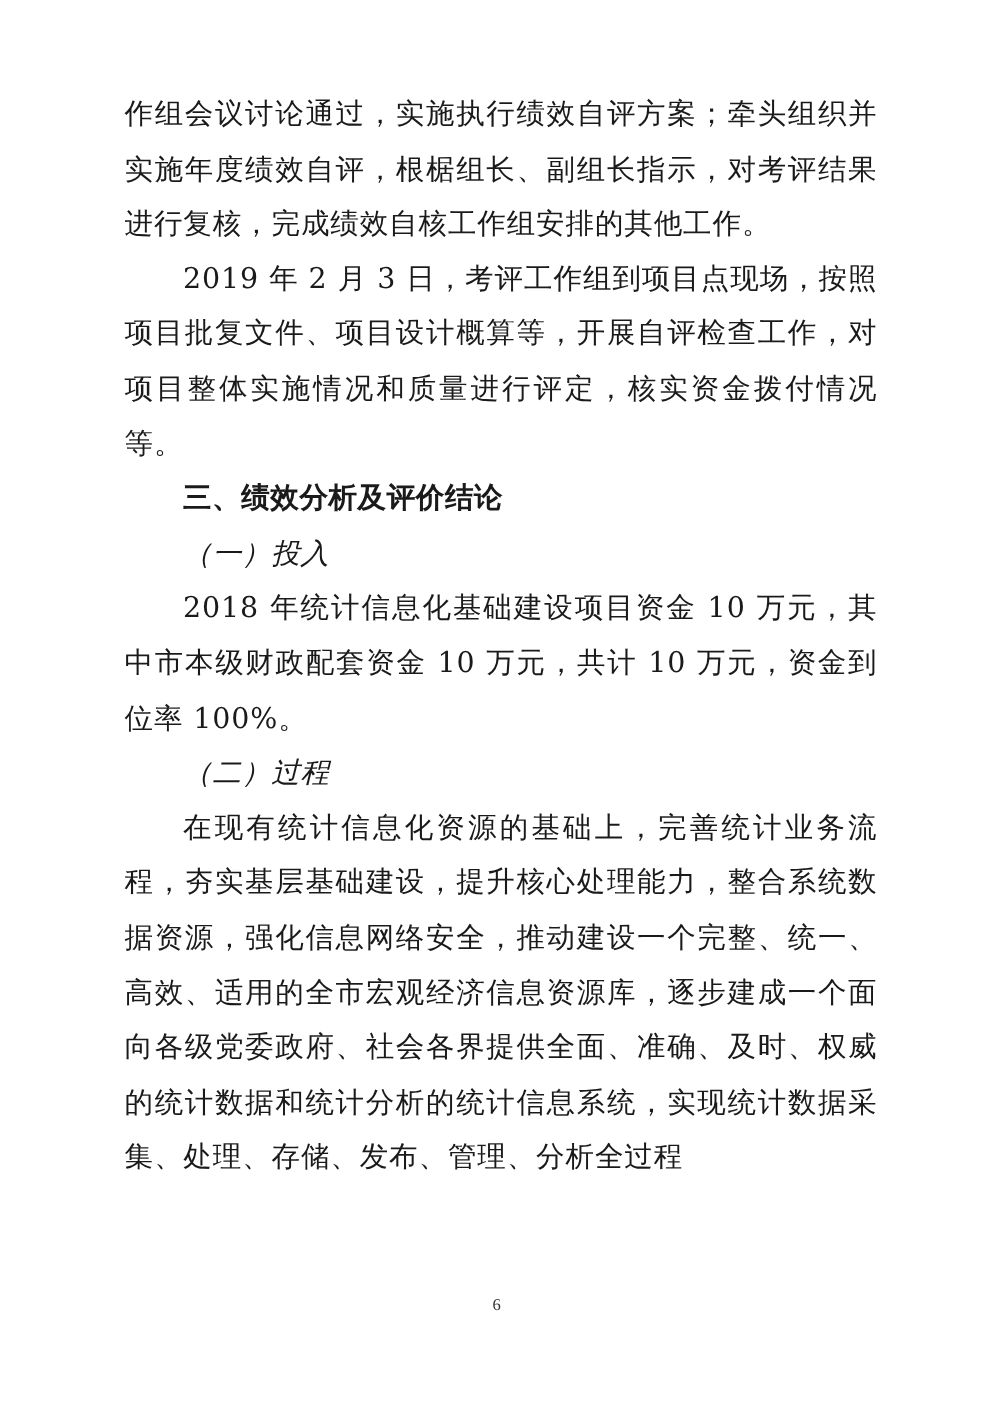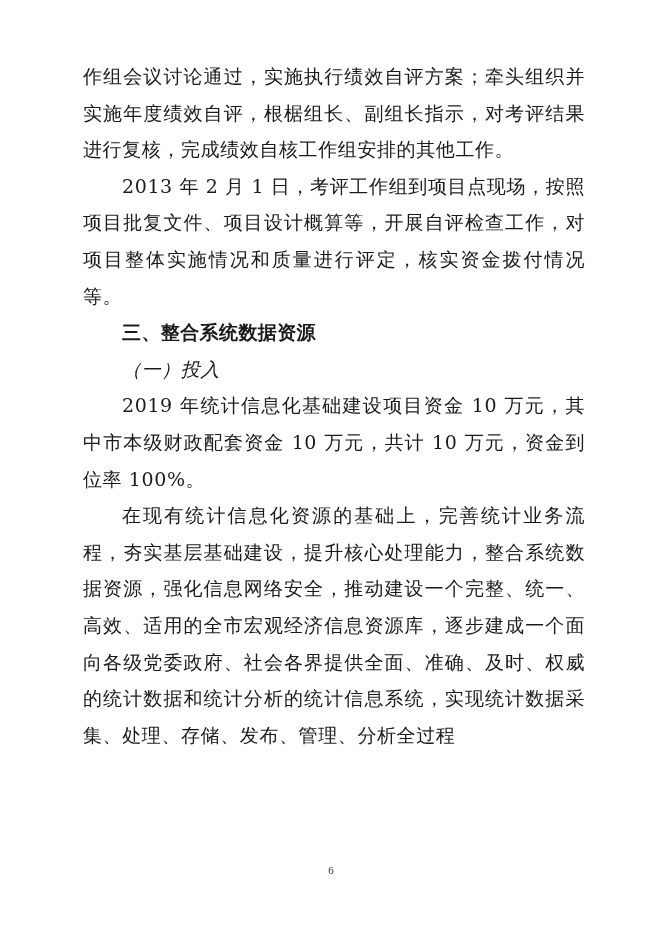--- a/index.html
+++ b/index.html
@@ -23,20 +23,21 @@
     position: absolute; left: 0; width: 662px; top: 864px; text-align: center;
     font-size: 11px; color: #333; font-family: "Liberation Serif", serif;
   }
 </style>
 </head>
 <body>
 
 <div class="page">
   <div class="content">
     <p>作组会议讨论通过，实施执行绩效自评方案；牵头组织并实施年度绩效自评，根椐组长、副组长指示，对考评结果进行复核，完成绩效自核工作组安排的其他工作。</p>
-    <p class="indent">2013 年 2 月 1 日，考评工作组到项目点现场，按照项目批复文件、项目设计概算等，开展自评检查工作，对项目整体实施情况和质量进行评定，核实资金拨付情况等。</p>
-    <p class="heading">三、整合系统数据资源</p>
+    <p class="indent">2019 年 2 月 3 日，考评工作组到项目点现场，按照项目批复文件、项目设计概算等，开展自评检查工作，对项目整体实施情况和质量进行评定，核实资金拨付情况等。</p>
+    <p class="heading">三、绩效分析及评价结论</p>
     <p class="sub">（一）投入</p>
-    <p class="indent">2019 年统计信息化基础建设项目资金 10 万元，其中市本级财政配套资金 10 万元，共计 10 万元，资金到位率 100%。</p>
+    <p class="indent">2018 年统计信息化基础建设项目资金 10 万元，其中市本级财政配套资金 10 万元，共计 10 万元，资金到位率 100%。</p>
+    <p class="sub">（二）过程</p>
     <p class="indent">在现有统计信息化资源的基础上，完善统计业务流程，夯实基层基础建设，提升核心处理能力，整合系统数据资源，强化信息网络安全，推动建设一个完整、统一、高效、适用的全市宏观经济信息资源库，逐步建成一个面向各级党委政府、社会各界提供全面、准确、及时、权威的统计数据和统计分析的统计信息系统，实现统计数据采集、处理、存储、发布、管理、分析全过程</p>
   </div>
   <div class="pagenum">6</div>
 </div>
 
 </body></html>

